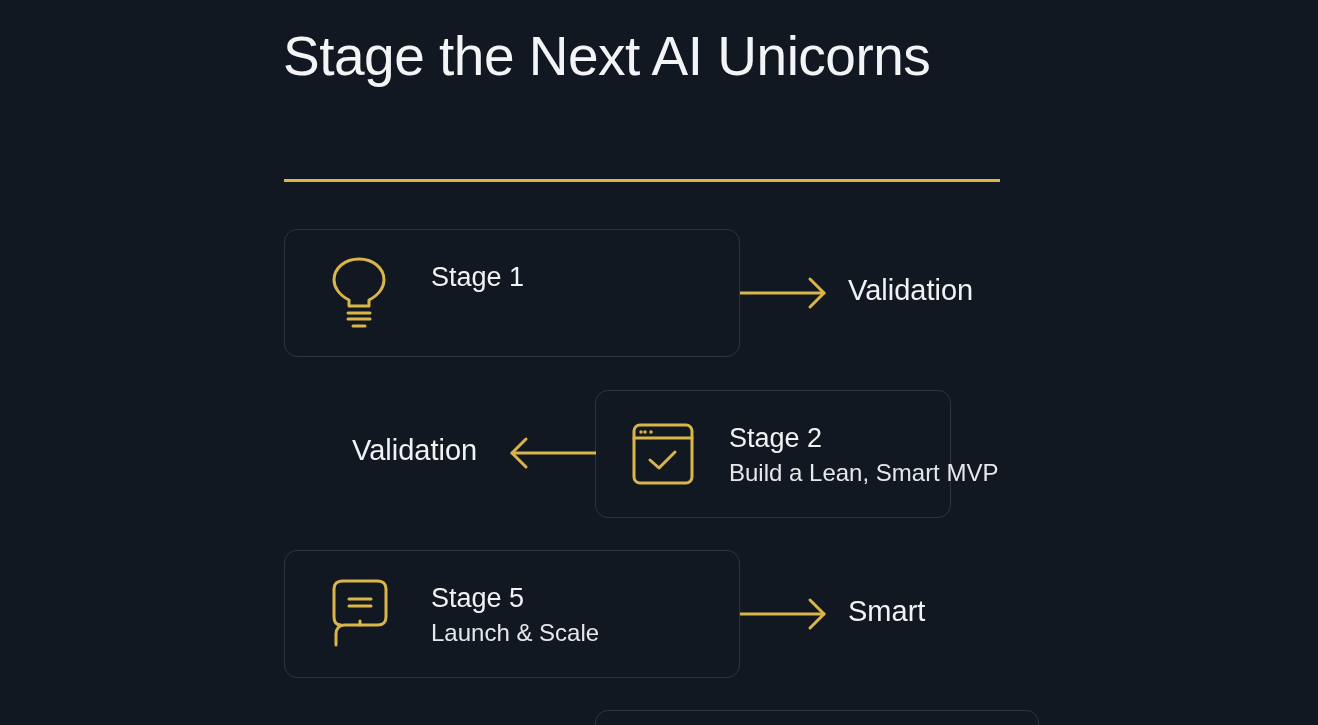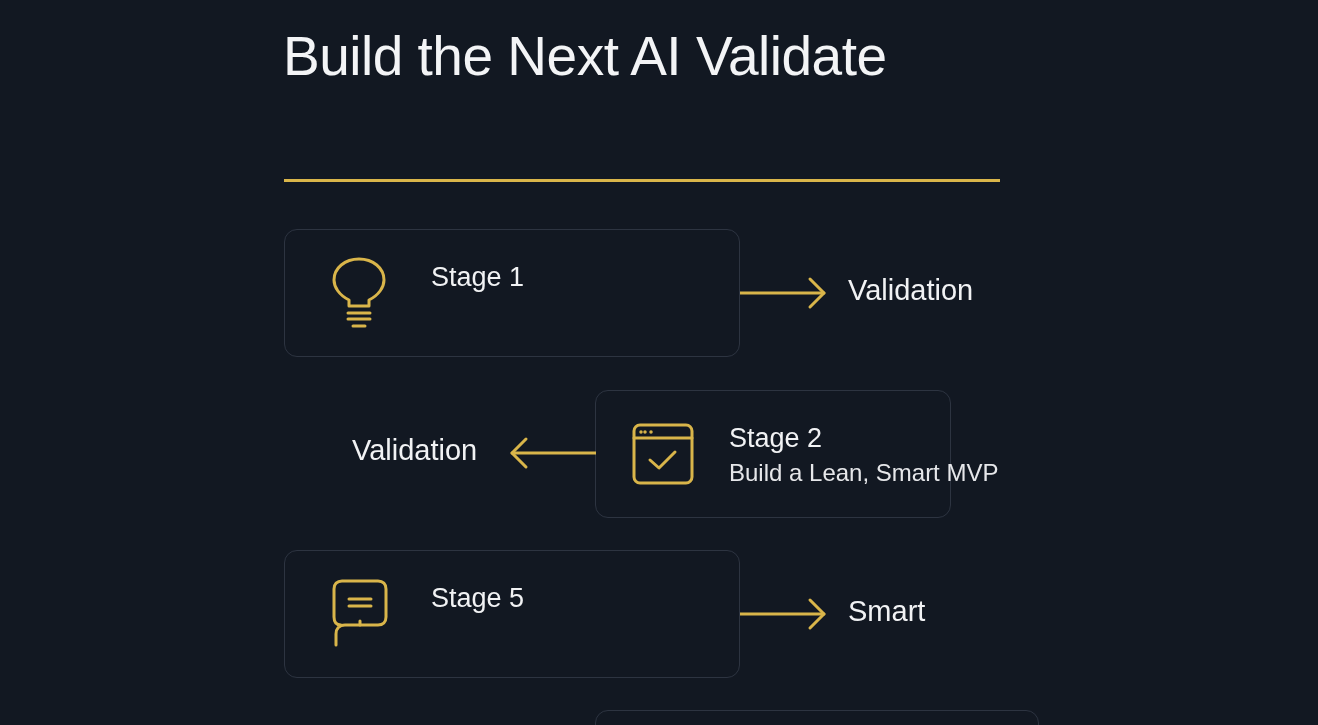--- a/index.html
+++ b/index.html
@@ -73,21 +73,21 @@
     font-size: 29px;
     line-height: 34px;
     color: #f1f2f4;
     white-space: nowrap;
   }
 </style>
 </head>
 <body>
 
 <h1 class="title">
-  <span>Build the Next AI Validate</span>
+  <span>Stage the Next AI Unicorns</span>
 </h1>
 
 <div class="divider"></div>
 
 <div class="card" style="left:284px; top:229px; width:456px;">
   <div class="icon" style="left:44px; top:26px; width:60px; height:74px;">
     <svg viewBox="0 0 60 74" fill="none" stroke="#d9b54a" stroke-width="3" stroke-linecap="round" stroke-linejoin="round">
       <path d="M20 50 L20 44 C10 39 5 31 5 24 C5 12 16 3 30 3 C44 3 55 12 55 24 C55 31 50 39 40 44 L40 50 Z"></path>
       <line x1="19" y1="57" x2="41" y2="57"></line>
       <line x1="19" y1="63" x2="41" y2="63"></line>
@@ -129,20 +129,21 @@
 <div class="card" style="left:284px; top:550px; width:456px;">
   <div class="icon" style="left:46px; top:28px; width:58px; height:68px;">
     <svg viewBox="0 0 58 68" fill="none" stroke="#d9b54a" stroke-width="3" stroke-linecap="round" stroke-linejoin="round">
       <path d="M10 46 C5 46 3 43 3 38 L3 10 C3 5 6 2 11 2 L47 2 C52 2 55 5 55 10 L55 38 C55 43 52 46 47 46 L14 46 C8 46 5 50 5 55 L5 66"></path>
       <line x1="18" y1="20" x2="40" y2="20"></line>
       <line x1="18" y1="27" x2="40" y2="27"></line>
       <line x1="29" y1="42" x2="29" y2="46"></line>
     </svg>
   </div>
   <div class="stage" style="left:146px; top:31px;">Stage 5</div>
+  <div class="sub" style="left:146px; top:67px;">Launch &amp; Scale</div>
 </div>
 <div class="arrow" style="left:740px; top:597px; width:88px;">
   <svg viewBox="0 0 88 34" fill="none" stroke="#d9b54a" stroke-width="3" stroke-linecap="round" stroke-linejoin="round">
     <line x1="0" y1="17" x2="84" y2="17"></line>
     <polyline points="70,3 84,17 70,31"></polyline>
   </svg>
 </div>
 <div class="out-label" style="left:848px; top:594px;">Smart</div>
 
 <div class="card" style="left:595px; top:710px; width:444px;"></div>

